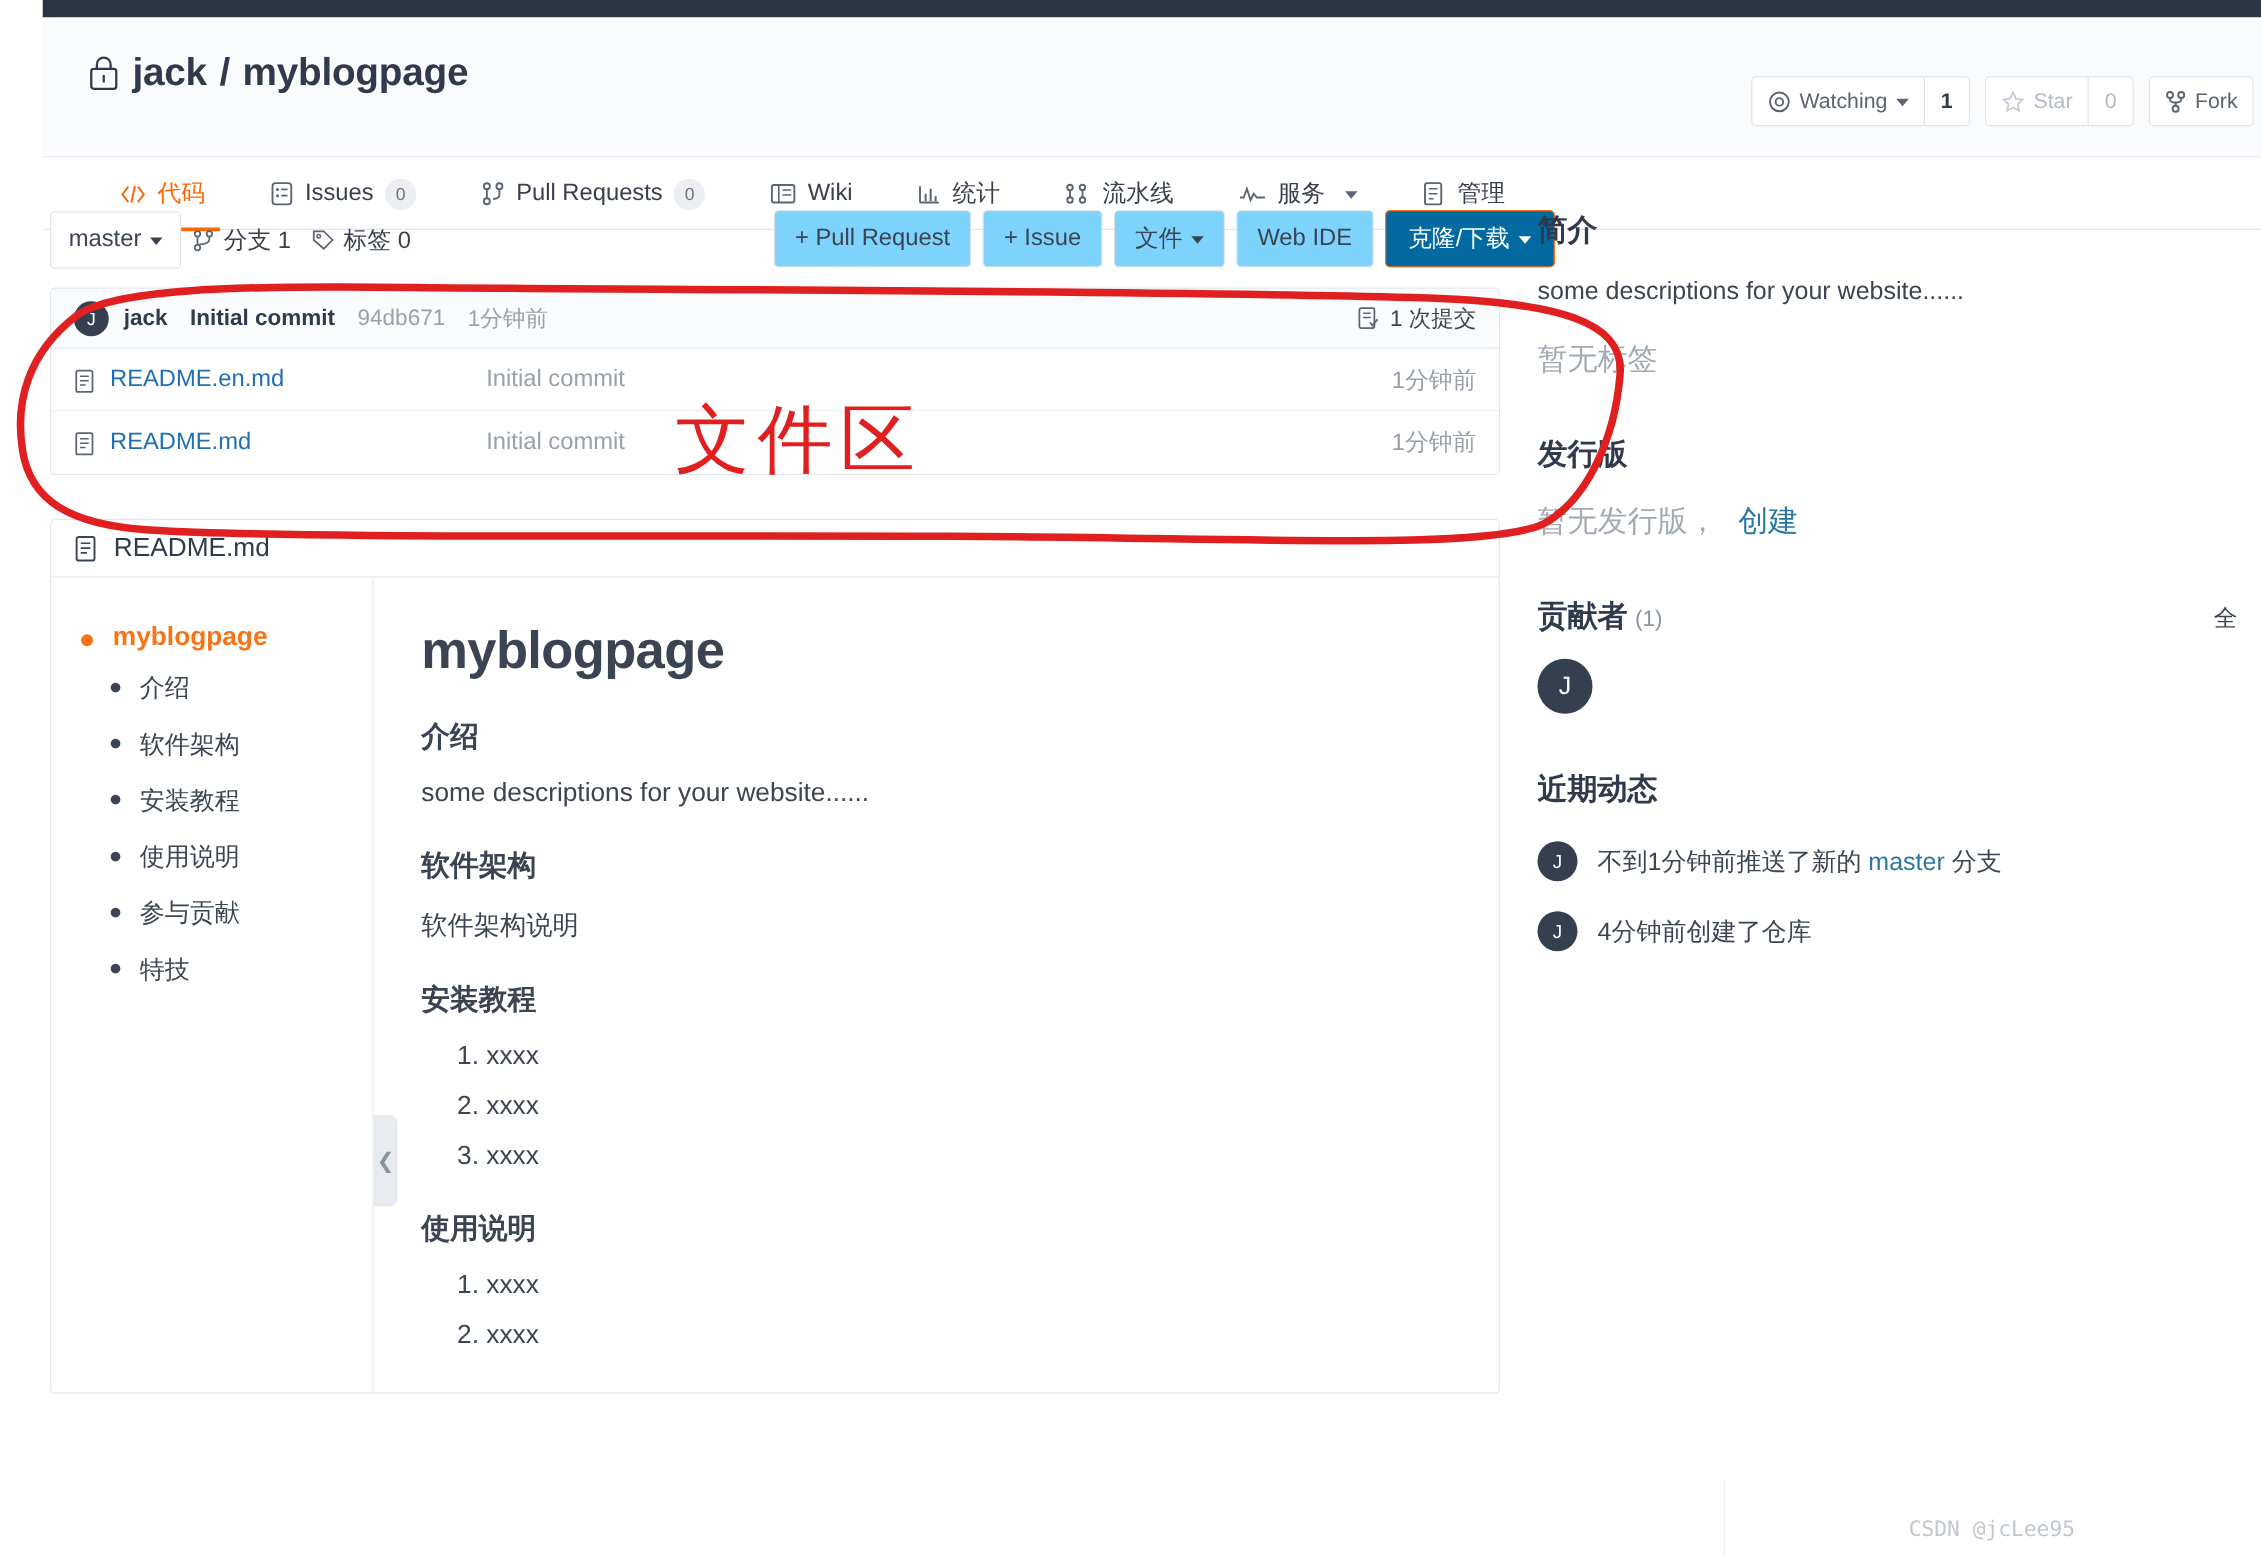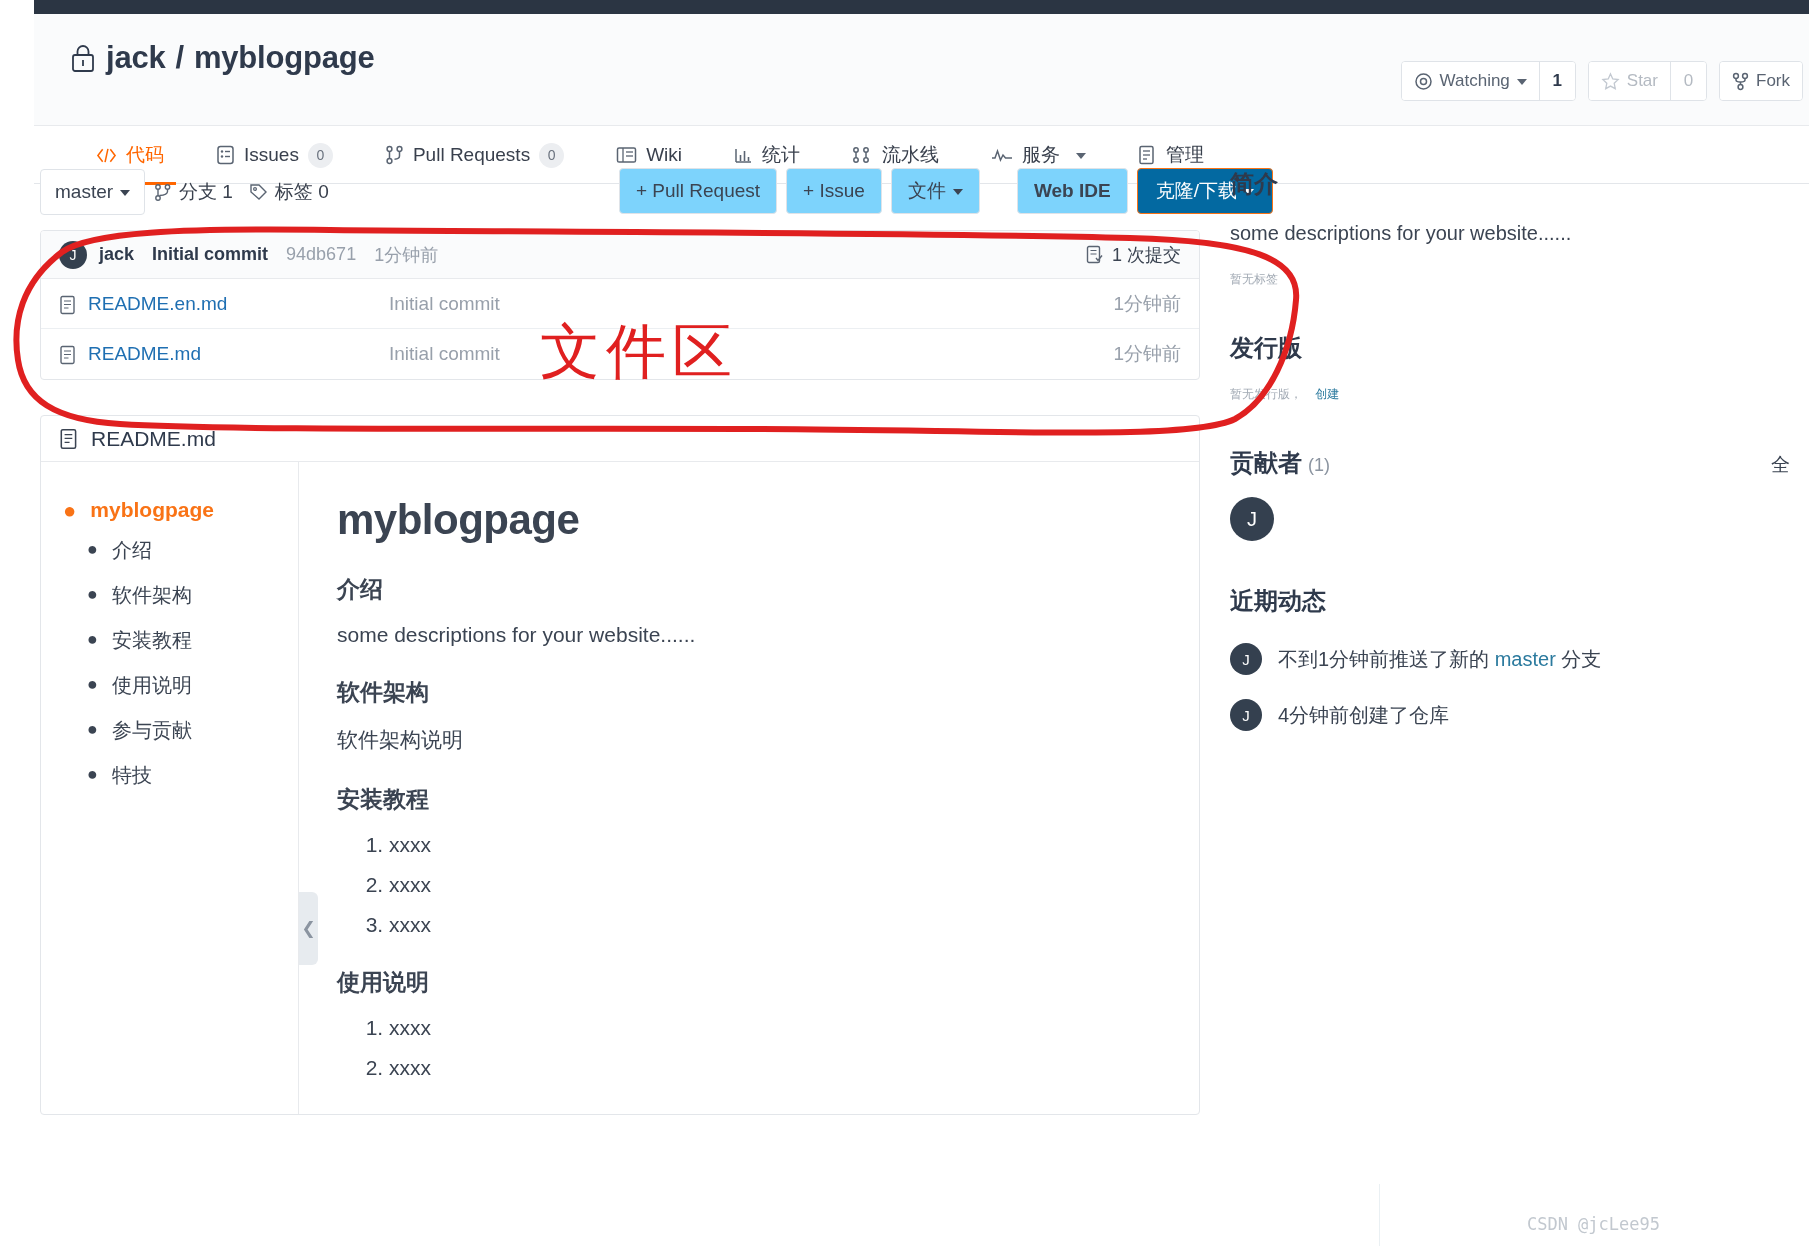--- a/index.html
+++ b/index.html
@@ -43,21 +43,21 @@
   .ico { display:inline-flex; align-items:center; justify-content:center; color:inherit; }
 
   
   .toolbar { position:absolute; top:168px; left:34px; width:1775px; height:48px; }
   .branch-box { position:absolute; left:6px; top:1px; height:46px; min-width:100px; border:1px solid #dfe3e8; border-radius:4px; background:#fff; display:flex; align-items:center; padding:0 14px; font-size:19px; color:#3b4452; }
   .meta-links { position:absolute; left:120px; top:11px; display:flex; align-items:center; gap:16px; font-size:19px; color:#39404d;justify-content:flex-end; }
   .meta-links .item { display:flex; align-items:center; gap:7px; }
 
   .right-actions { position:absolute; left:585px; top:0px; display:flex; align-items:center; gap:9px; }
   .tb-btn { height:46px; border:1px solid #dfe3e8; border-radius:4px; background:#7dd3fc; display:flex; align-items:center; padding:0 16px; font-size:19px; color:#3b4452; white-space:nowrap; }
-  .tb-btn.bold { font-weight:bold;margin-left:28px; }
+  .tb-btn.bold { font-weight:normal; }
   .tb-btn.primary { background:#0369a1; border-color:#f97316; color:#fff; font-weight:normal; padding:0 18px; }
 
   
   .filecard { position:absolute; top:230px; left:40px; width:1160px; border:1px solid #e3e6ea; border-radius:4px; background:#fff; overflow:hidden; }
   .commitrow { display:flex; align-items:center; height:48px; background:#fafbfc; border-bottom:1px solid #e8eaed; padding:0 18px; font-size:18px; }
   .avatar { width:28px; height:28px; border-radius:50%; background:#34404f; color:#fff; display:flex; align-items:center; justify-content:center; font-size:14px; margin-right:12px; }
   .cm-user { color:#2f3a4c; font-weight:bold; margin-right:18px; }
   .cm-msg { color:#2f3a4c; font-weight:bold; margin-right:18px; }
   .cm-sha { color:#98a0ab; margin-right:18px; }
   .cm-time { color:#98a0ab; }
@@ -89,21 +89,21 @@
   .md p { font-size:21px; margin:0 0 10px 0; color:#3b4452; }
   .md ol { margin:6px 0 0 0; padding-left:52px; }
   .md ol li { font-size:21px; color:#3b4452; margin-bottom:16px; }
 
   .collapse-handle { position:absolute; left:0; top:430px; width:19px; height:73px; background:#e7ebef; border-radius:0 6px 6px 0; display:flex; align-items:center; justify-content:center; color:#8b94a0; font-size:17px; }
 
   
   .sidebar { position:absolute; top:168px; left:1230px; width:560px; }
   .sb-h { font-size:24px; font-weight:bold; color:#2f3a4c; margin:0 0 22px 0; }
   .sb-p { font-size:20px; color:#3b4452; margin:0 0 26px 0; }
-  .sb-muted { font-size:12px; color:#a2aab4; margin:0 0 12px 0; }
+  .sb-muted { font-size:24px; color:#a2aab4; margin:0 0 12px 0; }
   .sb-link { color:#2b7a9e; }
   .sb-sec { margin-top:44px; }
   .sb-head-row { display:flex; align-items:baseline; justify-content:space-between; }
   .sb-count { font-size:18px; color:#8b94a0; font-weight:normal; margin-left:6px; }
   .sb-all { font-size:19px; color:#3b4452; }
   .sb-avatar { width:44px; height:44px; border-radius:50%; background:#34404f; color:#fff; display:flex; align-items:center; justify-content:center; font-size:20px; }
   .act-item { display:flex; align-items:center; gap:16px; margin-bottom:24px; }
   .act-avatar { width:32px; height:32px; border-radius:50%; background:#34404f; color:#fff; display:flex; align-items:center; justify-content:center; font-size:15px; flex:none; }
   .act-text { font-size:20px; color:#3b4452; white-space:nowrap; }
   .act-text a { color:#2b7a9e; text-decoration:none; }

